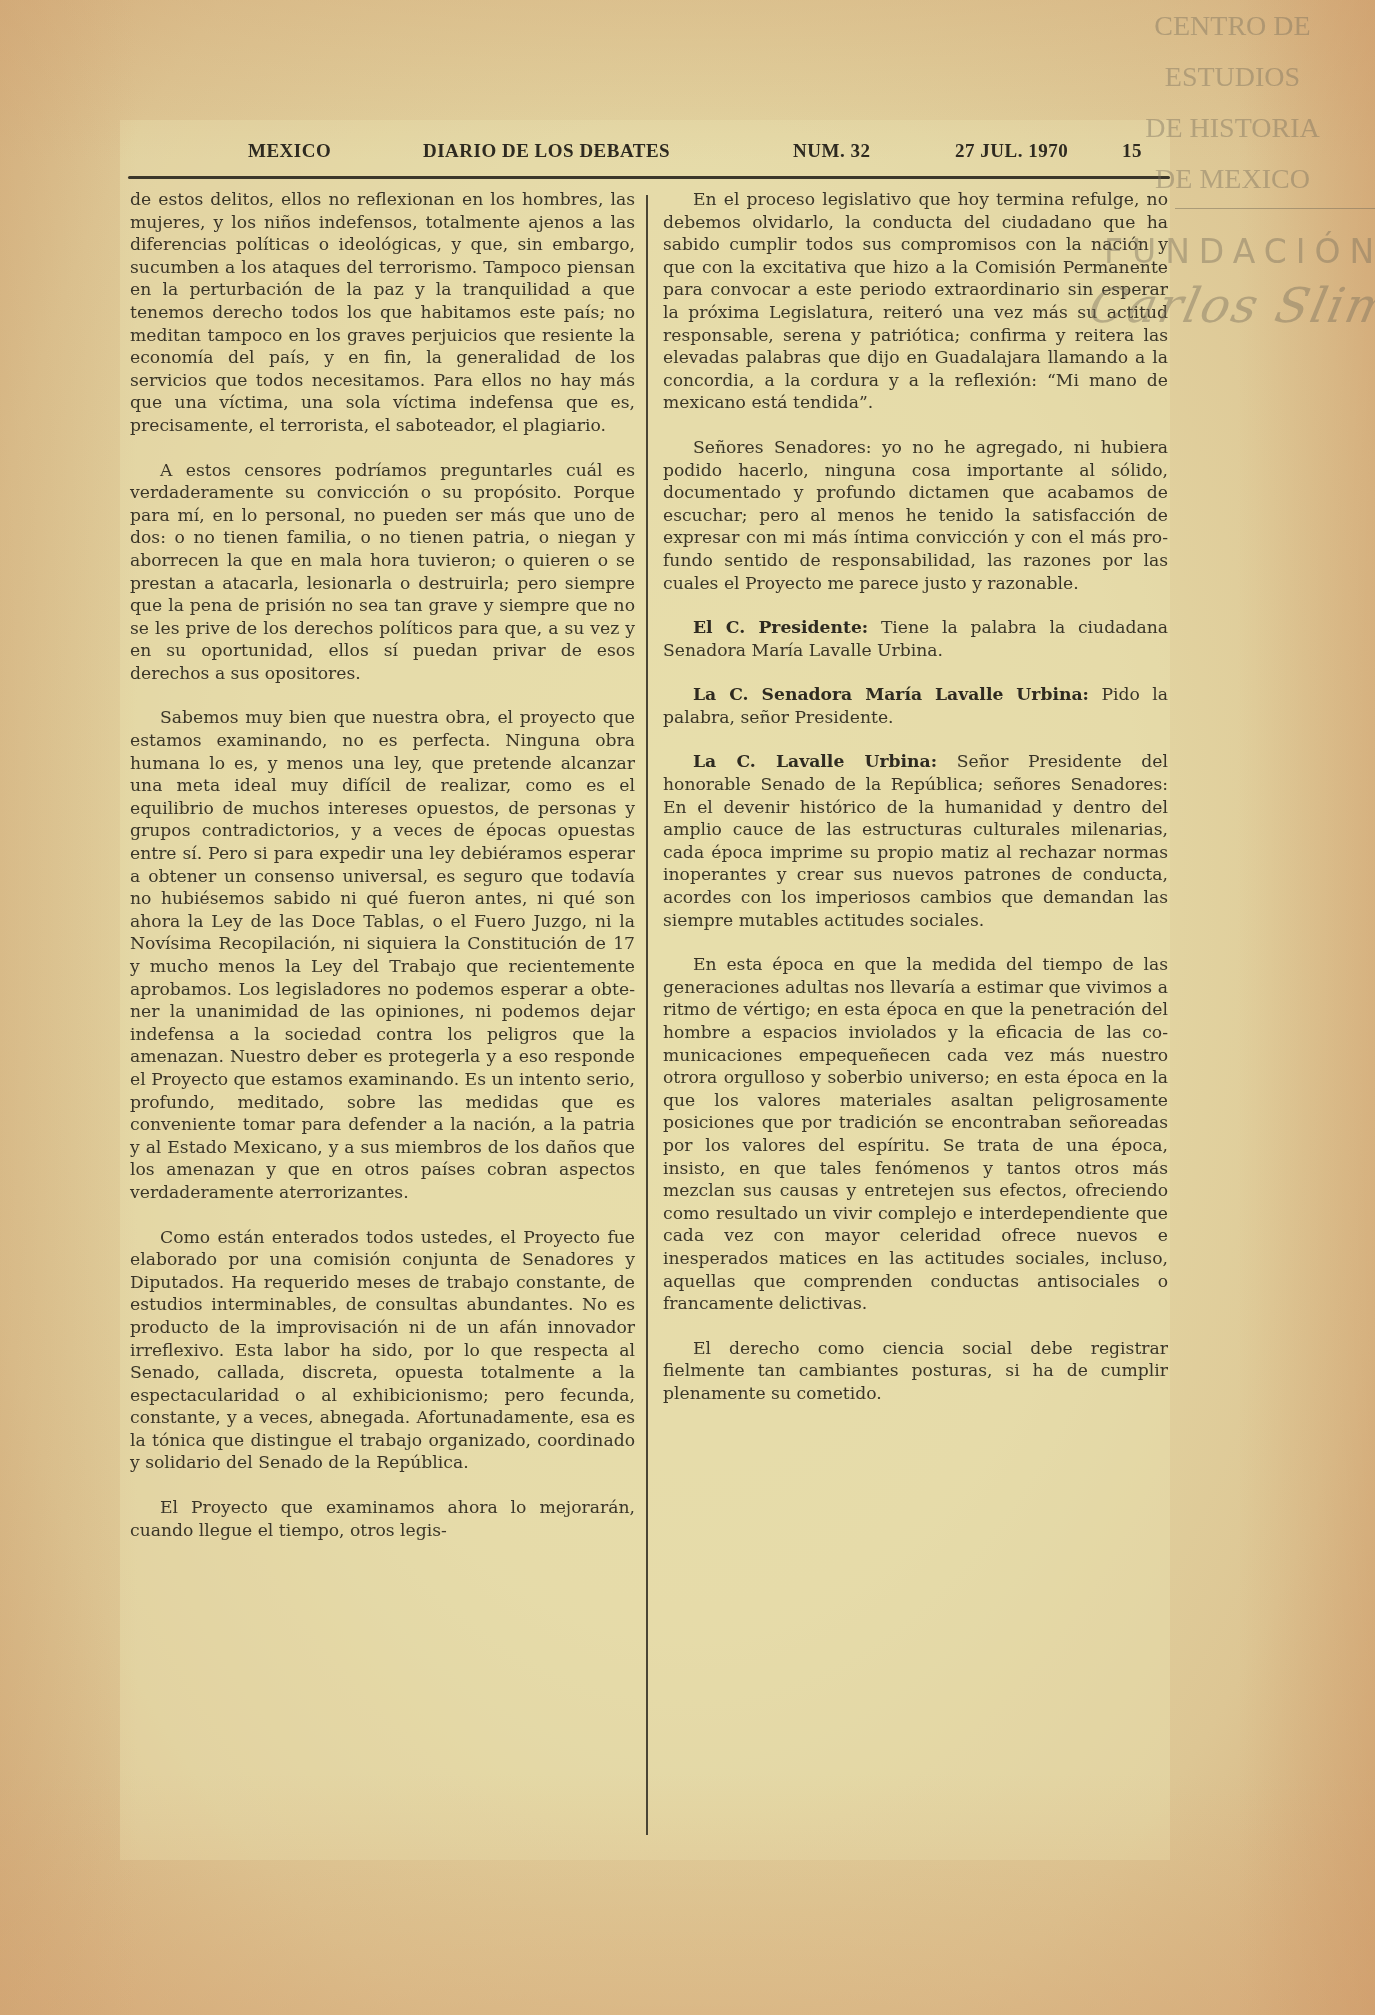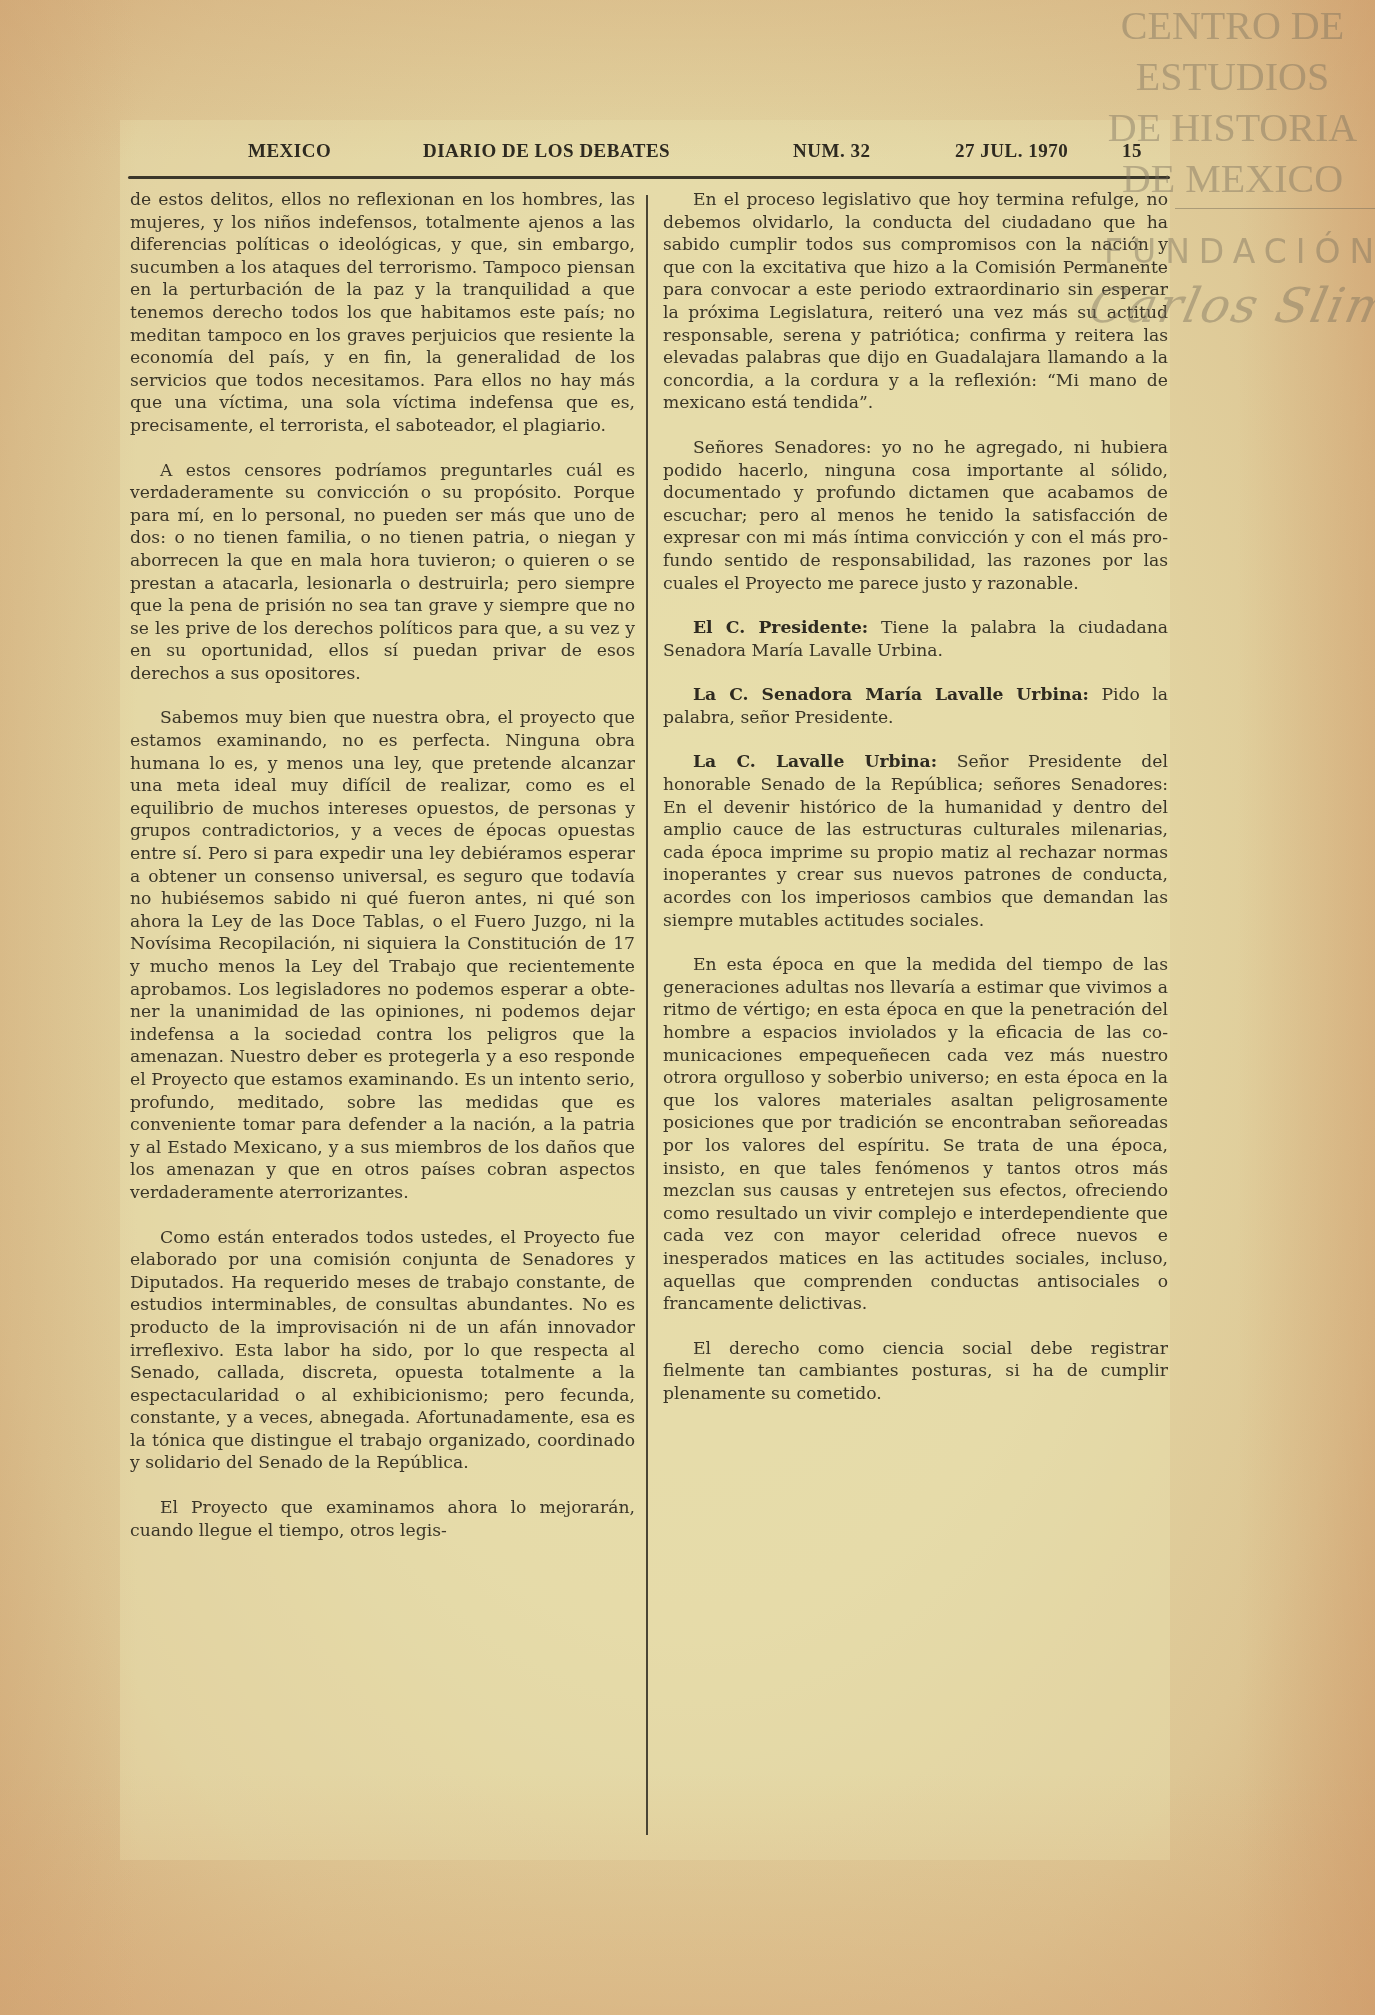--- a/index.html
+++ b/index.html
@@ -73,21 +73,21 @@
     
     .watermark {
       position: absolute;
       left: 1090px; top: 0;
       width: 285px;
       color: rgba(120, 110, 90, 0.42);
       font-family: "Liberation Serif", serif;
       text-align: center;
       pointer-events: none;
     }
-    .wm-line { font-size: 40px; line-height: 51px; letter-spacing: 0; white-space: nowrap; }
+    .wm-line { font-size: 28px; line-height: 51px; letter-spacing: 0; white-space: nowrap; }
     .wm-fund {
       font-family: "DejaVu Sans", sans-serif;
       font-size: 33px; letter-spacing: 9px; margin-top: 28px; padding-left: 14px;
       white-space: nowrap;
     }
     .wm-sig {
       font-family: "DejaVu Serif", serif;
       font-style: italic;
       font-size: 48px; margin-top: 6px; letter-spacing: 2px;
       transform: skewX(-12deg);

